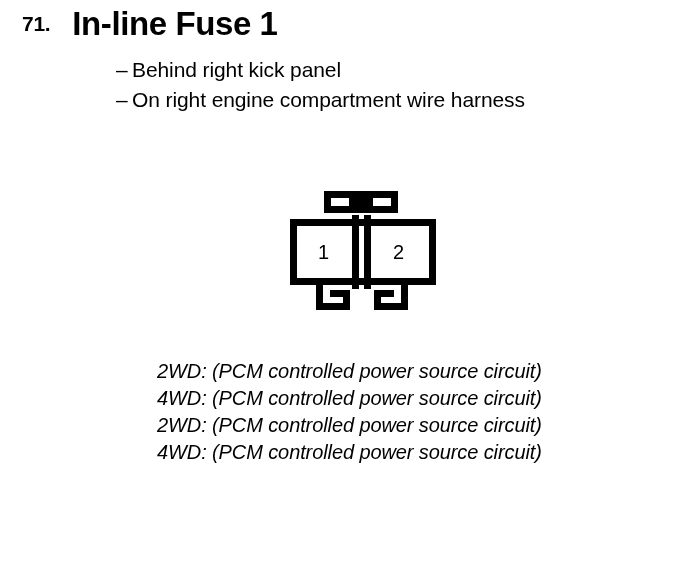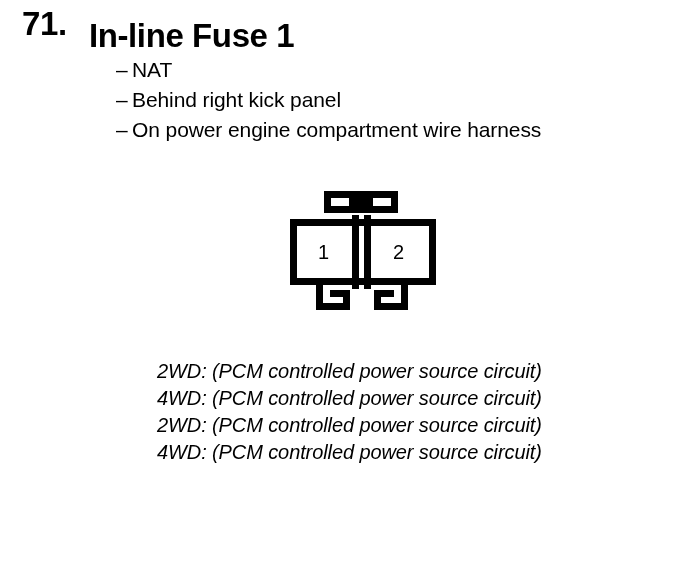--- a/index.html
+++ b/index.html
@@ -25,36 +25,35 @@
     width: 688px;
   }
   #title-row {
     position: absolute;
     left: 22px;
     top: 4px;
     white-space: nowrap;
   }
   .title-num {
     display: inline-block;
-    font-size: 33px;
+    font-size: 21px;
     font-weight: bold;
     letter-spacing: -0.3px;
     line-height: 40px;
     vertical-align: top;
     text-align: right;
   }
   .title-text {
     display: inline-block;
     font-size: 33px;
     font-weight: bold;
     letter-spacing: -0.4px;
     line-height: 40px;
     vertical-align: top;
     margin-left: 22px;
-    margin-top: 12px;
   }
 
   
   #notes {
     position: absolute;
     left: 116px;
     top: 55px;
     width: 540px;
   }
   .note-line {
@@ -255,27 +254,24 @@
 <body>
 
 <div id="header">
   <div id="title-row">
     <span class="title-num">71.</span><span class="title-text">In-line Fuse 1</span>
   </div>
 </div>
 
 <div id="notes">
   <div class="note-line">
-    <span class="note-dash">–</span><span>NAT</span>
+    <span class="note-dash">–</span><span>Behind right kick panel</span>
   </div>
   <div class="note-line">
-    <span class="note-dash">–</span><span>Behind right kick panel</span>
-  </div>
-  <div class="note-line">
-    <span class="note-dash">–</span><span>On power engine compartment wire harness</span>
+    <span class="note-dash">–</span><span>On right engine compartment wire harness</span>
   </div>
 </div>
 
 <div id="connector">
 
   <div class="tab-top-outer"></div>
   <div class="tab-top-bar"></div>
   <div class="tab-top-notch"></div>
 
   <div class="conn-body"></div>

